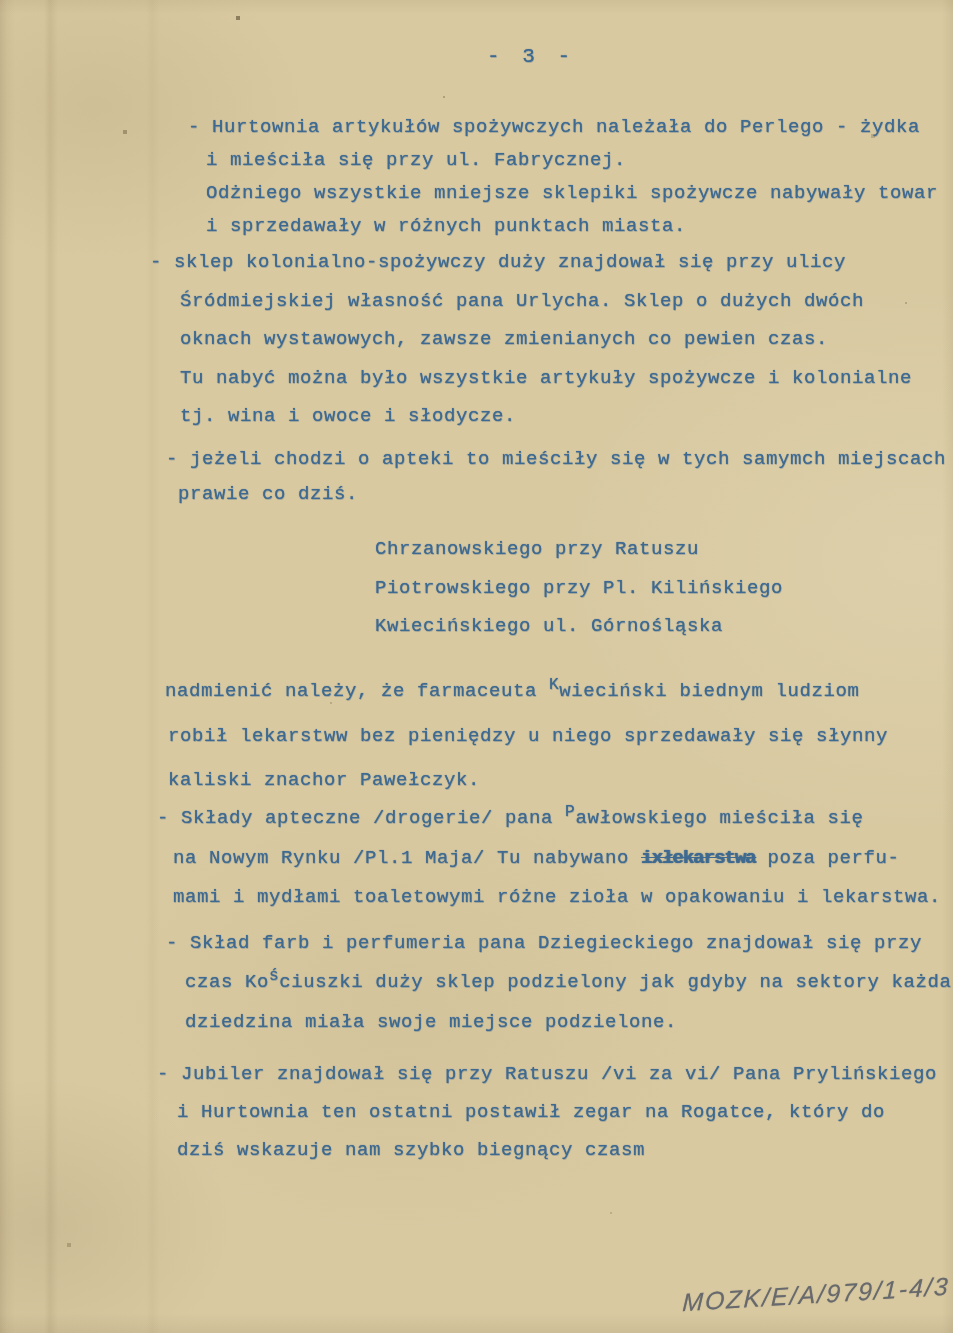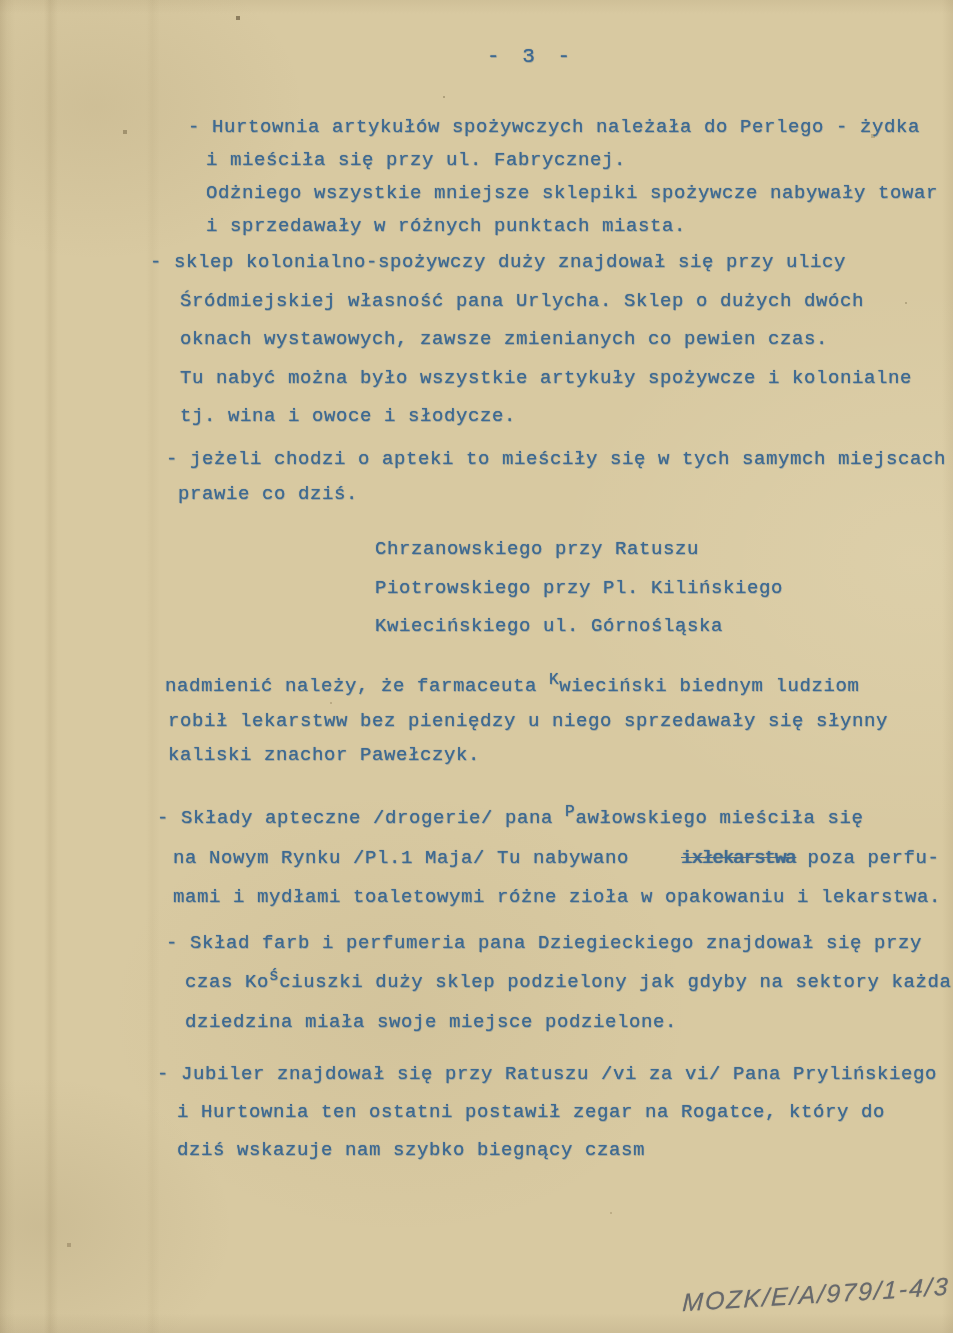--- a/index.html
+++ b/index.html
@@ -42,30 +42,29 @@
     position:absolute;left:487px;top:45px;
     font-size:21px;letter-spacing:5px;white-space:nowrap;
   }
   .block{position:absolute;font-size:19px;letter-spacing:.6px;}
   .ln{white-space:nowrap;}
   .ln + .ln{padding-left:var(--ci,0px);}
   .b1{left:180px;top:111px;line-height:33px;margin-left:8px;--ci:18px;}
   .b2{left:150px;top:243px;line-height:38.5px;--ci:30px;}
   .b3{left:166px;top:442px;line-height:35px;--ci:12px;}
   .blist{left:375px;top:518px;line-height:38.5px;margin-top:12px;}
-  .bcont{left:165px;top:669px;line-height:34px;--ci:3px;}
+  .bcont{left:165px;top:669px;line-height:44px;--ci:3px;}
   .b4{left:157px;top:799px;line-height:39px;--ci:16px;}
   .b5{left:166px;top:924px;line-height:39px;--ci:19px;}
   .b6{left:157px;top:1055px;line-height:38px;--ci:20px;}
   .sup{position:relative;top:-7px;font-size:.85em;}
   .struck{
-    font-weight:normal;letter-spacing:-1px;
+    font-weight:bold;letter-spacing:-1px;
     text-decoration:line-through;
     text-shadow:0 0 1.5px rgba(50,92,132,.95), 1px 0 0 rgba(50,92,132,.6);
-    margin-left:40px;
   }
   .pencil{
     position:absolute;left:682px;top:1280px;
     font-family:"Liberation Sans","DejaVu Sans",sans-serif;
     font-style:italic;
     font-size:25px;letter-spacing:2px;
     color:#67696c;
     text-shadow:0 0 1px rgba(90,92,95,.5);
     transform:rotate(-3.5deg) skewX(-6deg);
     white-space:nowrap;

